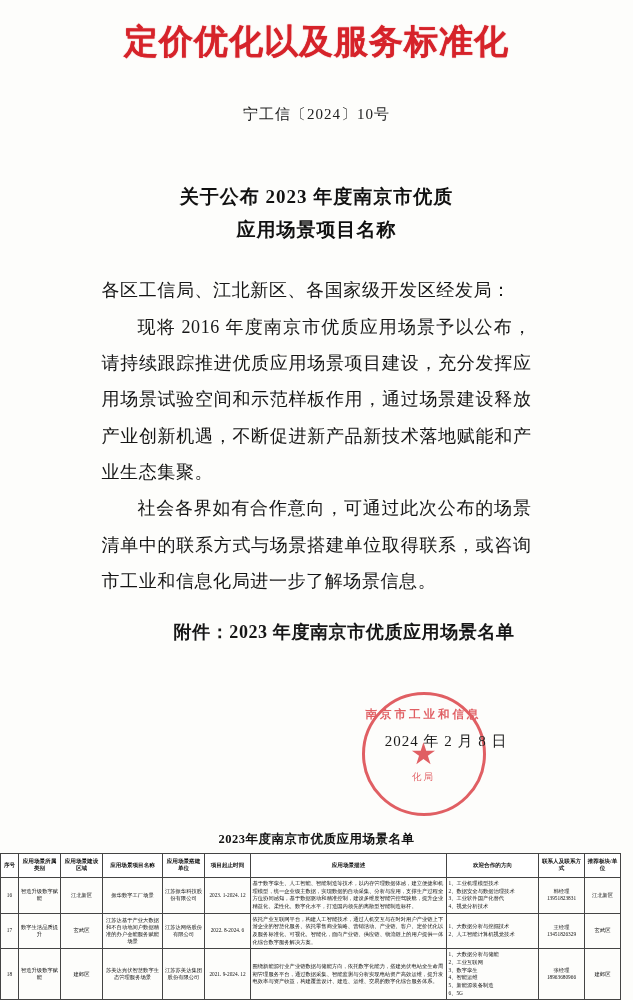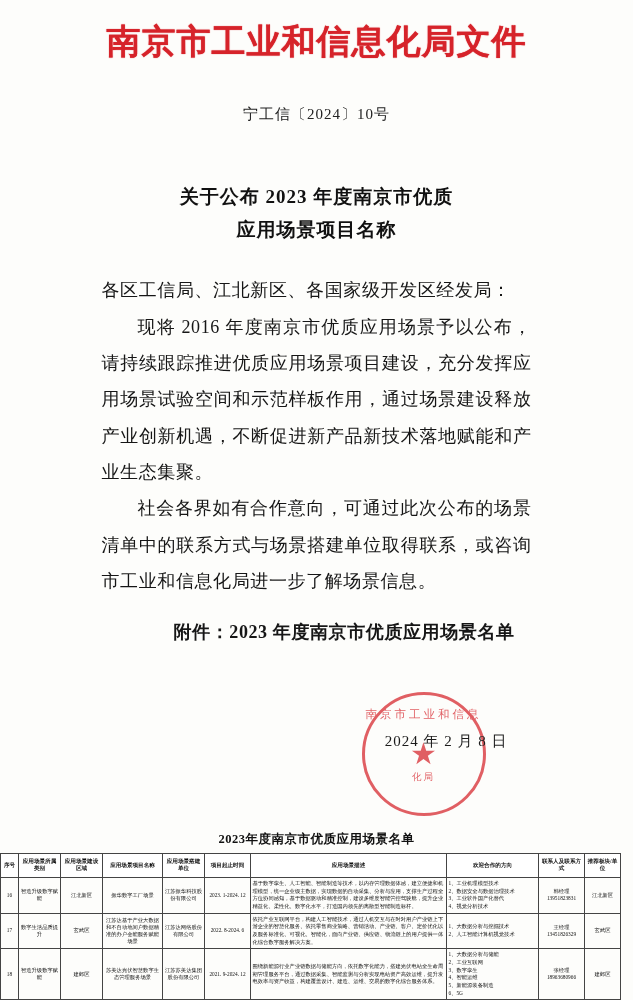--- a/index.html
+++ b/index.html
@@ -106,21 +106,21 @@
     line-height: 1;
     color: #d6232a;
   }
   .seal .arc {
     position: absolute;
     left: 0; right: 0; top: 12px;
     text-align: center;
     font-size: 11.5px;
     letter-spacing: 3px;
     color: #d6232a;
-    font-weight: normal;
+    font-weight: bold;
   }
   .seal .arc2 {
     position: absolute;
     left: 0; right: 0; bottom: 29px;
     text-align: center;
     font-size: 9.5px;
     letter-spacing: 2px;
     color: #d6232a;
   }
   
@@ -173,21 +173,21 @@
   .c9 { width: 36px; }
   .row-hl td { color: #c00d12; }
   .ul { text-decoration: underline; }
 </style>
 </head>
 <body>
 
 <div class="page">
 
   <div class="doc-header">
-    <div class="doc-title-red">南京市工业和信息化局文件</div>
+    <div class="doc-title-red">定价优化以及服务标准化</div>
     <div class="doc-number">宁工信〔2024〕10号</div>
   </div>
 
   <div class="notice-title">
     <div>关于公布 2023 年度南京市优质</div>
     <div>应用场景项目名称</div>
   </div>
 
   <div class="body-wrap">
     <div class="salutation">各区工信局、江北新区、各国家级开发区经发局：</div>

